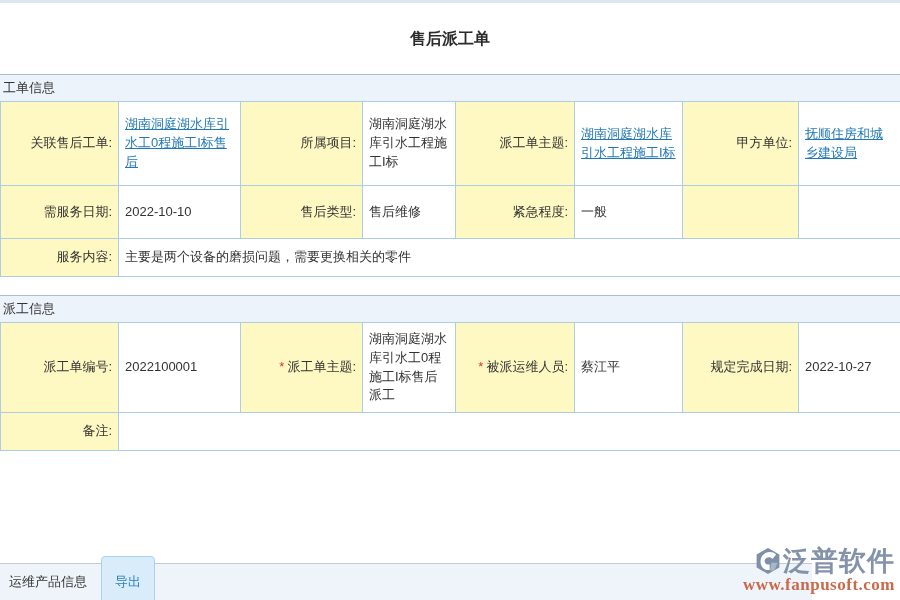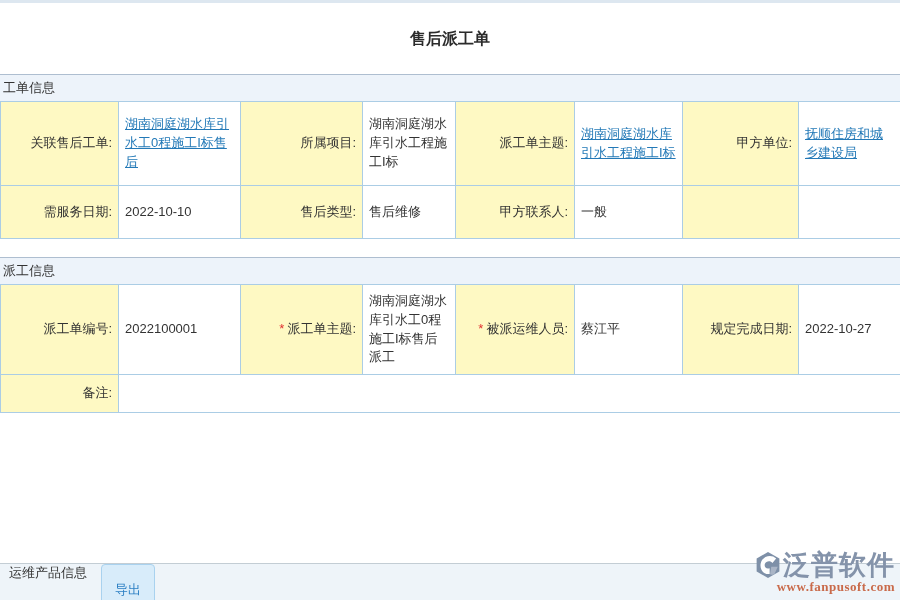--- a/index.html
+++ b/index.html
@@ -24,34 +24,34 @@
   }
   td.lbl { background:#fef9c3; text-align:right; }
   td.val { background:#fff; text-align:left; }
   td.break { word-break:break-all; }
   a.link { color:#2379b7; text-decoration:underline; }
   .req { color:#e03131; margin-right:3px; }
   tr.h84{height:84px} tr.h54{height:54px} tr.h39{height:53px} tr.h38{height:38px}
   tr.h90{height:90px} tr.h37{height:37px}
   .gap { height:18px; }
   .footer {
-    position:absolute; left:0; bottom:0; width:900px; height:37px;
+    position:absolute; left:0; bottom:0; width:812px; height:37px;
     background:#eef4f9; border-top:1px solid #c3cdd4;
-    display:flex; align-items:flex-start; padding-left:9px; box-sizing:border-box;
+    display:flex; align-items:center; padding-left:9px; box-sizing:border-box;
   }
   .export-btn {
     margin-left:14px; background:#d8ecfa; border:1px solid #a9d2ef; color:#2b7fc3;
     border-radius:4px; padding:16px 13px; font-size:13px; font-family:inherit; cursor:pointer;
   }
   .watermark { position:absolute; right:5px; bottom:5px; text-align:right; z-index:2; }
   .wm-row { display:flex; align-items:center; justify-content:flex-end; gap:2px; }
   .wm-icon svg { display:block; }
   .wm-brand { font-size:27px; font-weight:bold; color:#8493aa; letter-spacing:1px; line-height:1; }
   .wm-url {
-    font-size:13px; font-weight:bold; color:#c96a4a; letter-spacing:0.5px;
+    font-size:17px; font-weight:bold; color:#c96a4a; letter-spacing:0.5px;
     font-family:"Liberation Serif", serif; margin-top:0px;
   }
 </style>
 </head>
 <body>
 
 <div class="top-strip"></div>
 
 <div class="page-title">售后派工单</div>
 
@@ -79,24 +79,28 @@
     <td class="lbl">派工单主题:</td>
     <td class="val"><a class="link" href="#">湖南洞庭湖水库引水工程施工I标</a></td>
     <td class="lbl">甲方单位:</td>
     <td class="val"><a class="link" href="#">抚顺住房和城乡建设局</a></td>
   </tr>
   <tr class="h39">
     <td class="lbl">需服务日期:</td>
     <td class="val">2022-10-10</td>
     <td class="lbl">售后类型:</td>
     <td class="val">售后维修</td>
-    <td class="lbl">甲方联系人:</td>
+    <td class="lbl">紧急程度:</td>
     <td class="val">一般</td>
     <td class="lbl"></td>
     <td class="val"></td>
+  </tr>
+  <tr class="h38">
+    <td class="lbl">服务内容:</td>
+    <td class="val" colspan="7">主要是两个设备的磨损问题，需要更换相关的零件</td>
   </tr>
 </tbody>
   </table>
 
 <div class="gap"></div>
 
 <div class="section-bar">
   <span>派工信息</span>
 </div>
 

